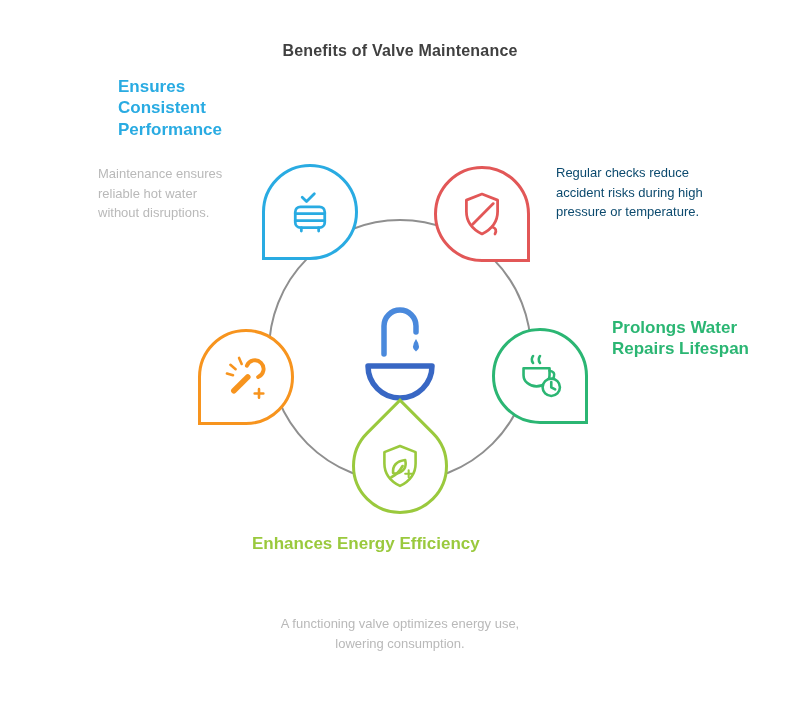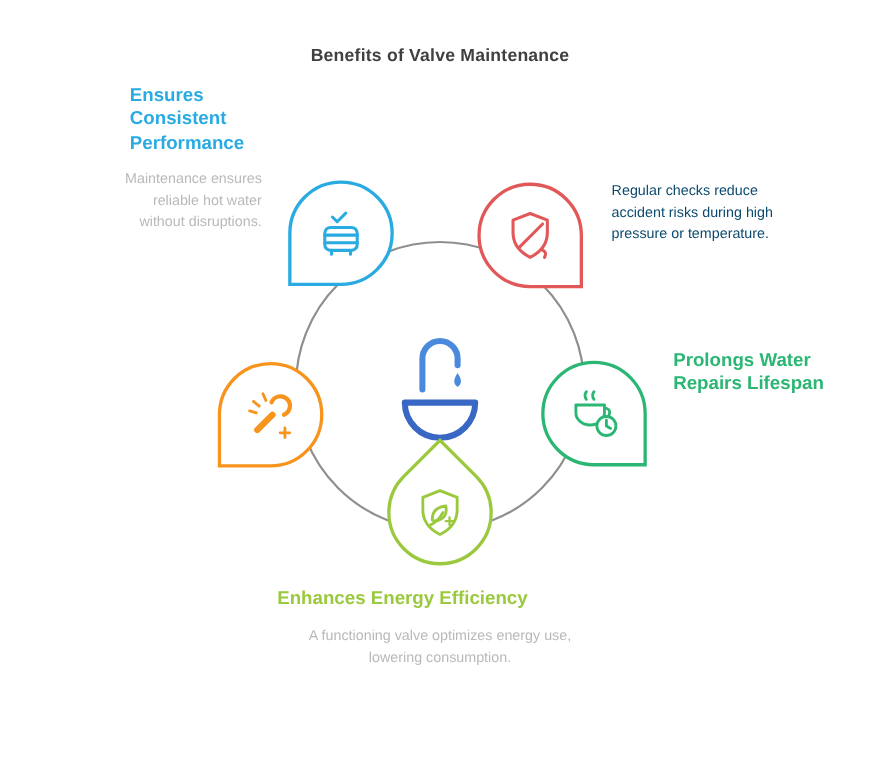--- a/index.html
+++ b/index.html
@@ -63,29 +63,29 @@
     line-height: 1.25;
     z-index: 4;
   }
   .body-text {
     position: absolute;
     font-size: 13px;
     line-height: 1.5;
     z-index: 4;
   }
   .head-tl  { right: 562px; top: 76px;  width: 120px; text-align: left; }
-  .body-tl  { right: 562px; top: 152px; width: 140px; text-align: right; }
+  .body-tl  { right: 562px; top: 164px; width: 140px; text-align: left; }
   .head-tr  { left: 556px;  top: 76px;  width: 120px; text-align: left; }
   .body-tr  { left: 556px;  top: 163px; width: 155px; text-align: left; }
   .head-l   { right: 636px; top: 311px; width: 130px; text-align: right; }
   .body-l   { right: 636px; top: 357px; width: 145px; text-align: right; }
   .head-r   { left: 612px;  top: 317px; width: 150px; text-align: left; }
   .body-r   { left: 612px;  top: 363px; width: 155px; text-align: left; }
   .head-b   { left: 252px;  top: 533px; width: 300px; text-align: left; }
-  .body-b   { left: 280px;  top: 568px; width: 240px; text-align: center; }
+  .body-b   { left: 280px;  top: 614px; width: 240px; text-align: center; }
 
   svg { display: block; }
 </style>
 </head>
 <body>
 
 <div class="canvas">
 
   <h1 class="title" style="color: #404040;">Benefits of Valve Maintenance</h1>
 

